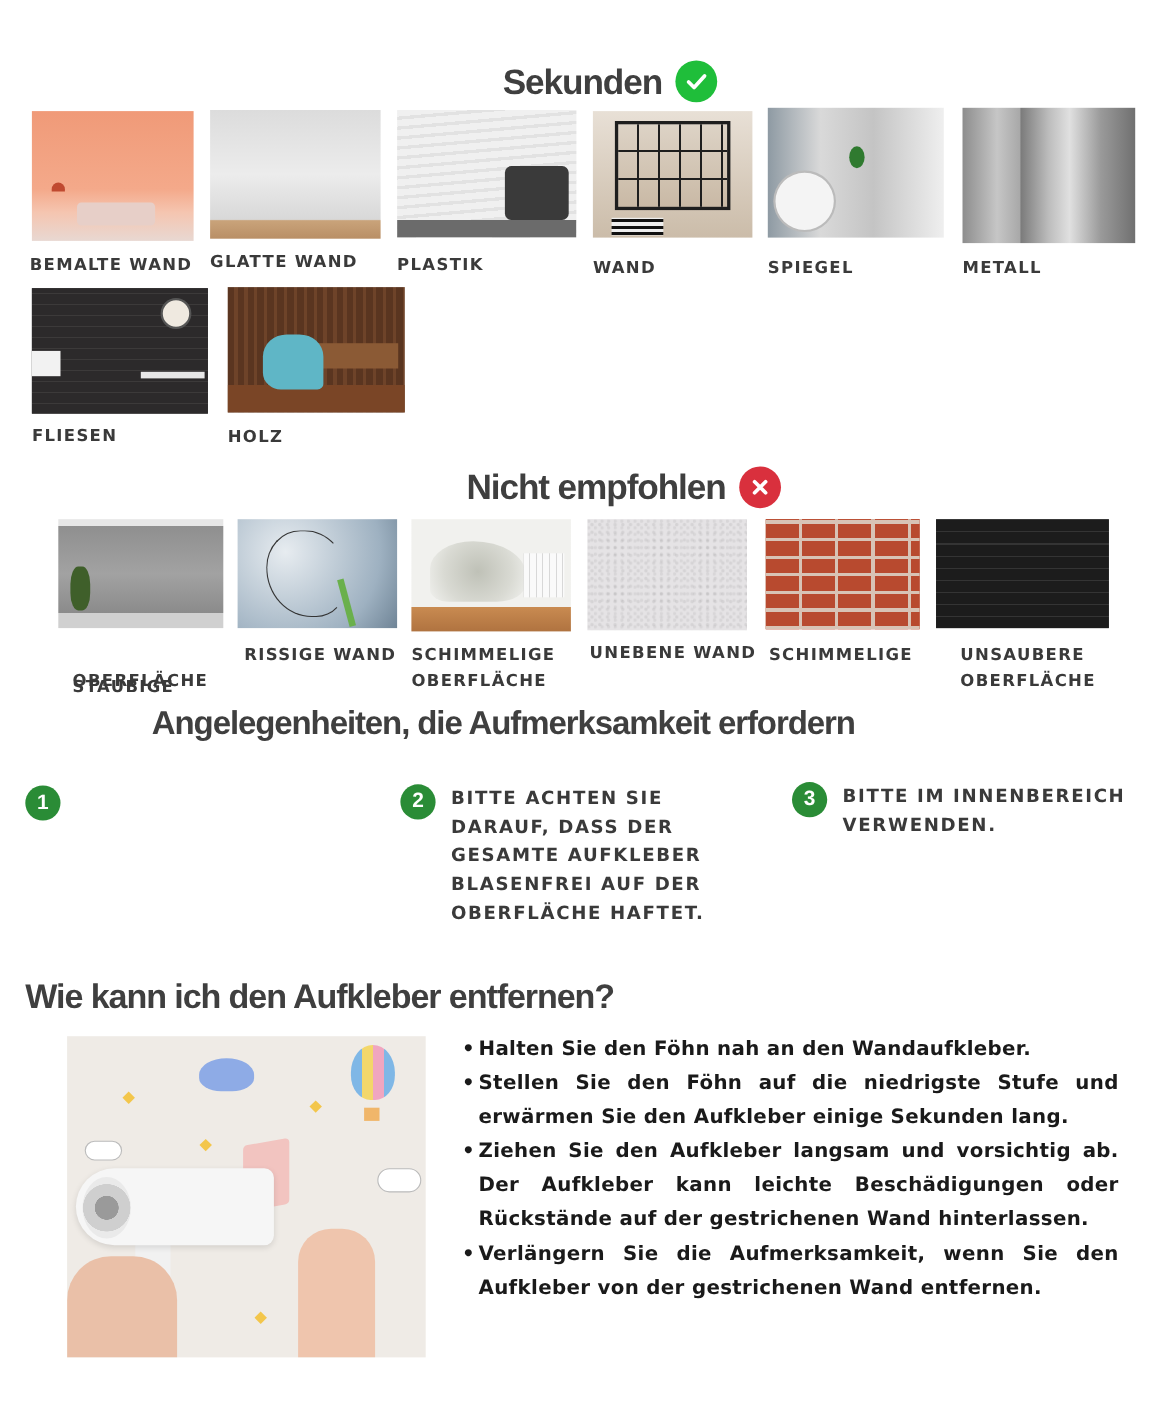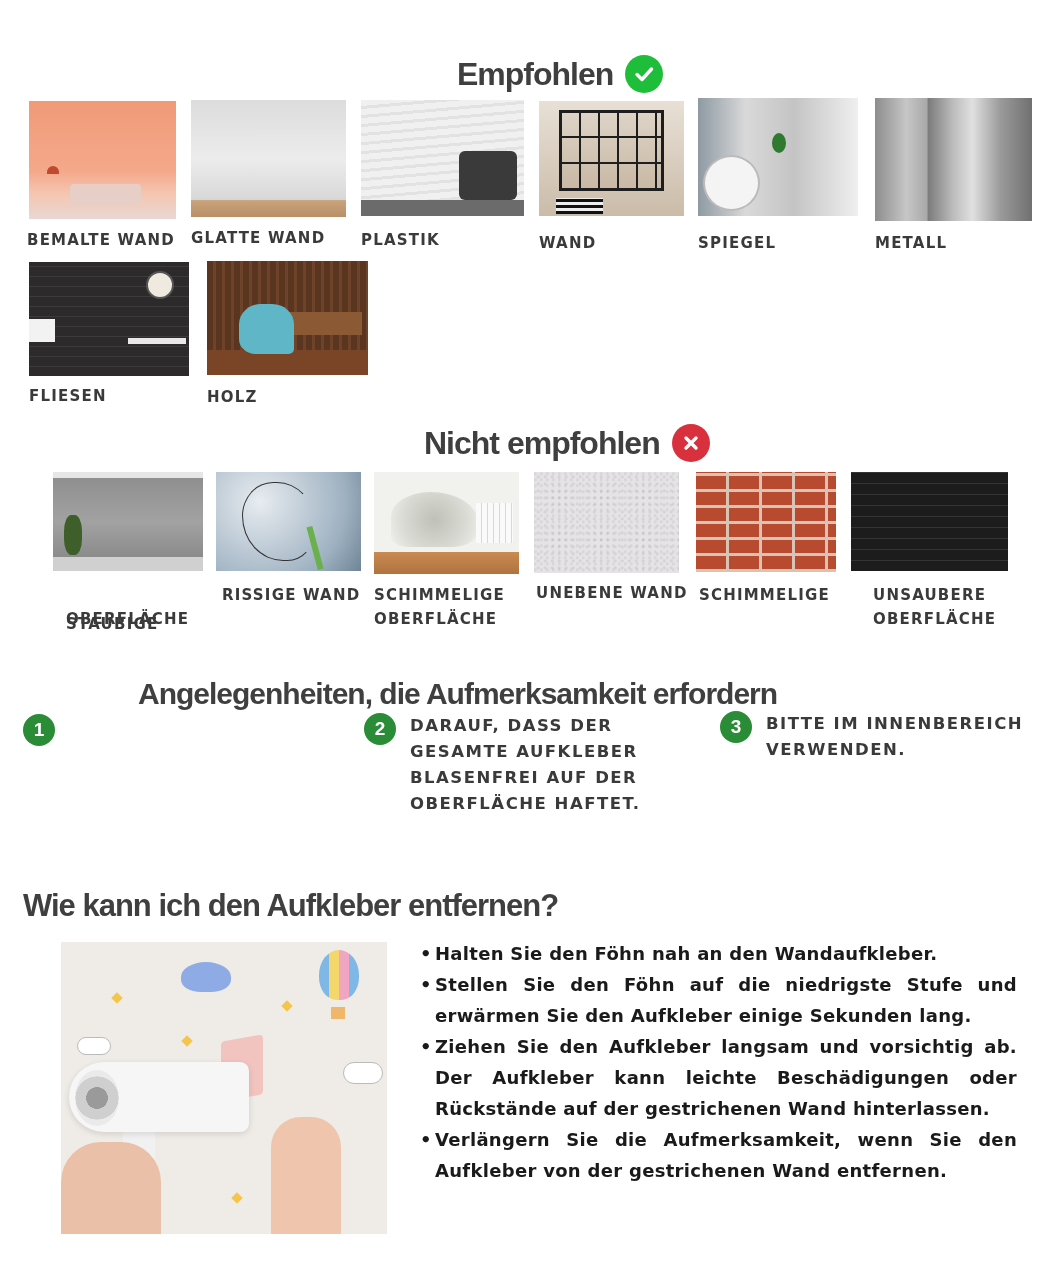--- a/index.html
+++ b/index.html
@@ -6,21 +6,21 @@
   html, body { width: 1063px; height: 1280px; background: #ffffff; overflow: hidden; }
   body { position: relative; font-family: "Liberation Sans", sans-serif; color: #3d3d3d; }
 
   .heading {
     position: absolute; font-family: "Liberation Sans", sans-serif; font-weight: 700;
     color: #3f3f3f; letter-spacing: -1px; white-space: nowrap;
     display: flex; align-items: center;
   }
   .h-rec { top: 53px; left: 457px; font-size: 32px; height: 42px; }
   .h-not { top: 422px; left: 424px; font-size: 32px; height: 42px; }
-  .h-att { top: 673px; left: 138px; font-size: 30px; height: 42px; }
+  .h-att { top: 637px; left: 138px; font-size: 30px; height: 42px; }
   .h-rem { top: 885px; left: 23px; font-size: 31px; height: 42px; }
 
   .status-icon {
     width: 38px; height: 38px; border-radius: 50%; margin-left: 12px;
     display: inline-flex; align-items: center; justify-content: center;
   }
   .status-icon svg { width: 24px; height: 24px; }
 
   .tile { position: absolute; }
   .tile .img { position: absolute; overflow: hidden; }
@@ -120,21 +120,21 @@
     font-family: "DejaVu Sans", sans-serif; font-weight: 700; font-size: 18px;
     line-height: 31px; color: #1a1a1a; letter-spacing: 0.3px;
   }
   .remove-list li { position: relative; padding-left: 15px; text-align: justify; text-align-last: left; }
   .remove-list li::before { content: "•"; position: absolute; left: 0; top: 0; }
 </style>
 </head>
 <body>
 
 <div class="heading h-rec">
-  <span>Empfohlen</span>
+  <span>Sekunden</span>
   <span class="status-icon" style="background:#1fbe3a">
     <svg viewBox="0 0 24 24">
         <path d="M5 12.5 L10 17.5 L19.5 7" fill="none" stroke="#fff" stroke-width="3.4" stroke-linecap="round" stroke-linejoin="round"></path>
       </svg>
   </span>
 </div>
 
 <div class="tile" style="left:29px;top:101px;">
   <div class="img tex-painted" style="left:0;top:0;width:147px;height:118px;">
       <div class="sofa"></div>
@@ -237,20 +237,21 @@
   <span>Angelegenheiten, die Aufmerksamkeit erfordern</span>
 </div>
 
 <div class="att-item" style="left:23px;top:714px;">
   <div class="att-num">1</div>
 </div>
 
 <div class="att-item" style="left:364px;top:713px;">
   <div class="att-num">2</div>
   <div class="att-text">
+    <div>BITTE ACHTEN SIE</div>
     <div>DARAUF, DASS DER</div>
     <div>GESAMTE AUFKLEBER</div>
     <div>BLASENFREI AUF DER</div>
     <div>OBERFLÄCHE HAFTET.</div>
   </div>
 </div>
 
 <div class="att-item" style="left:720px;top:711px;">
   <div class="att-num">3</div>
   <div class="att-text">

